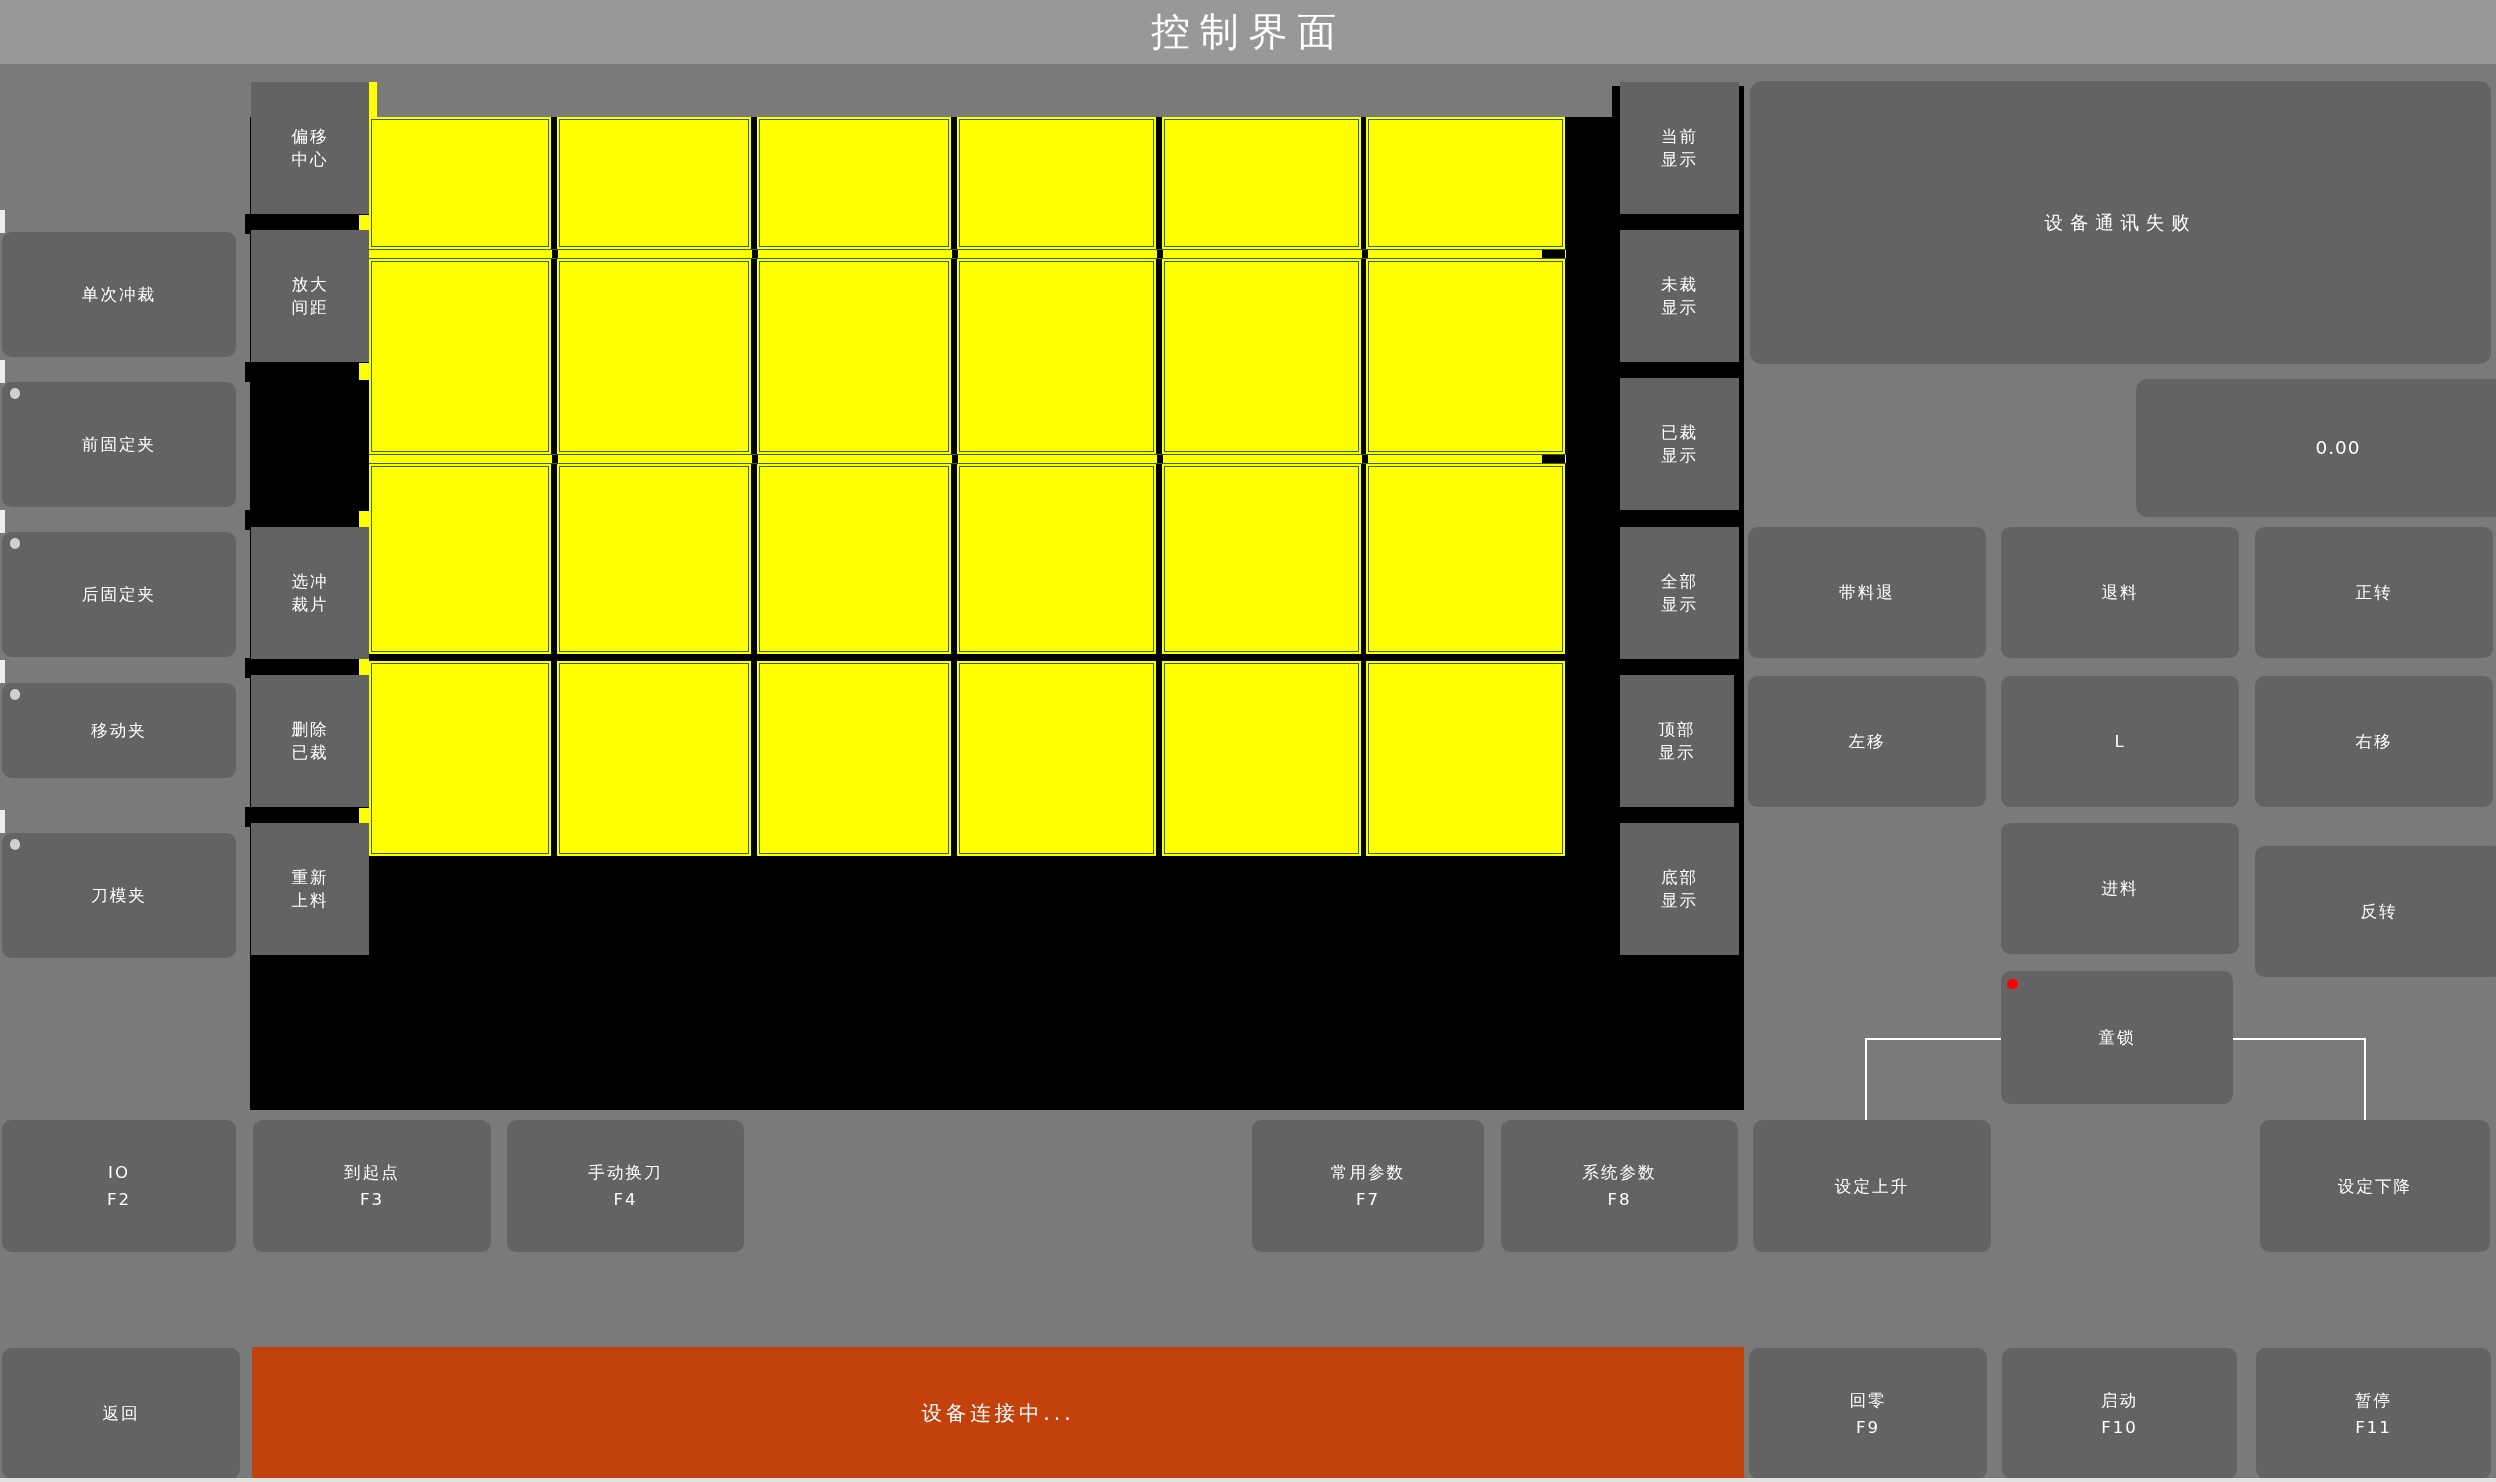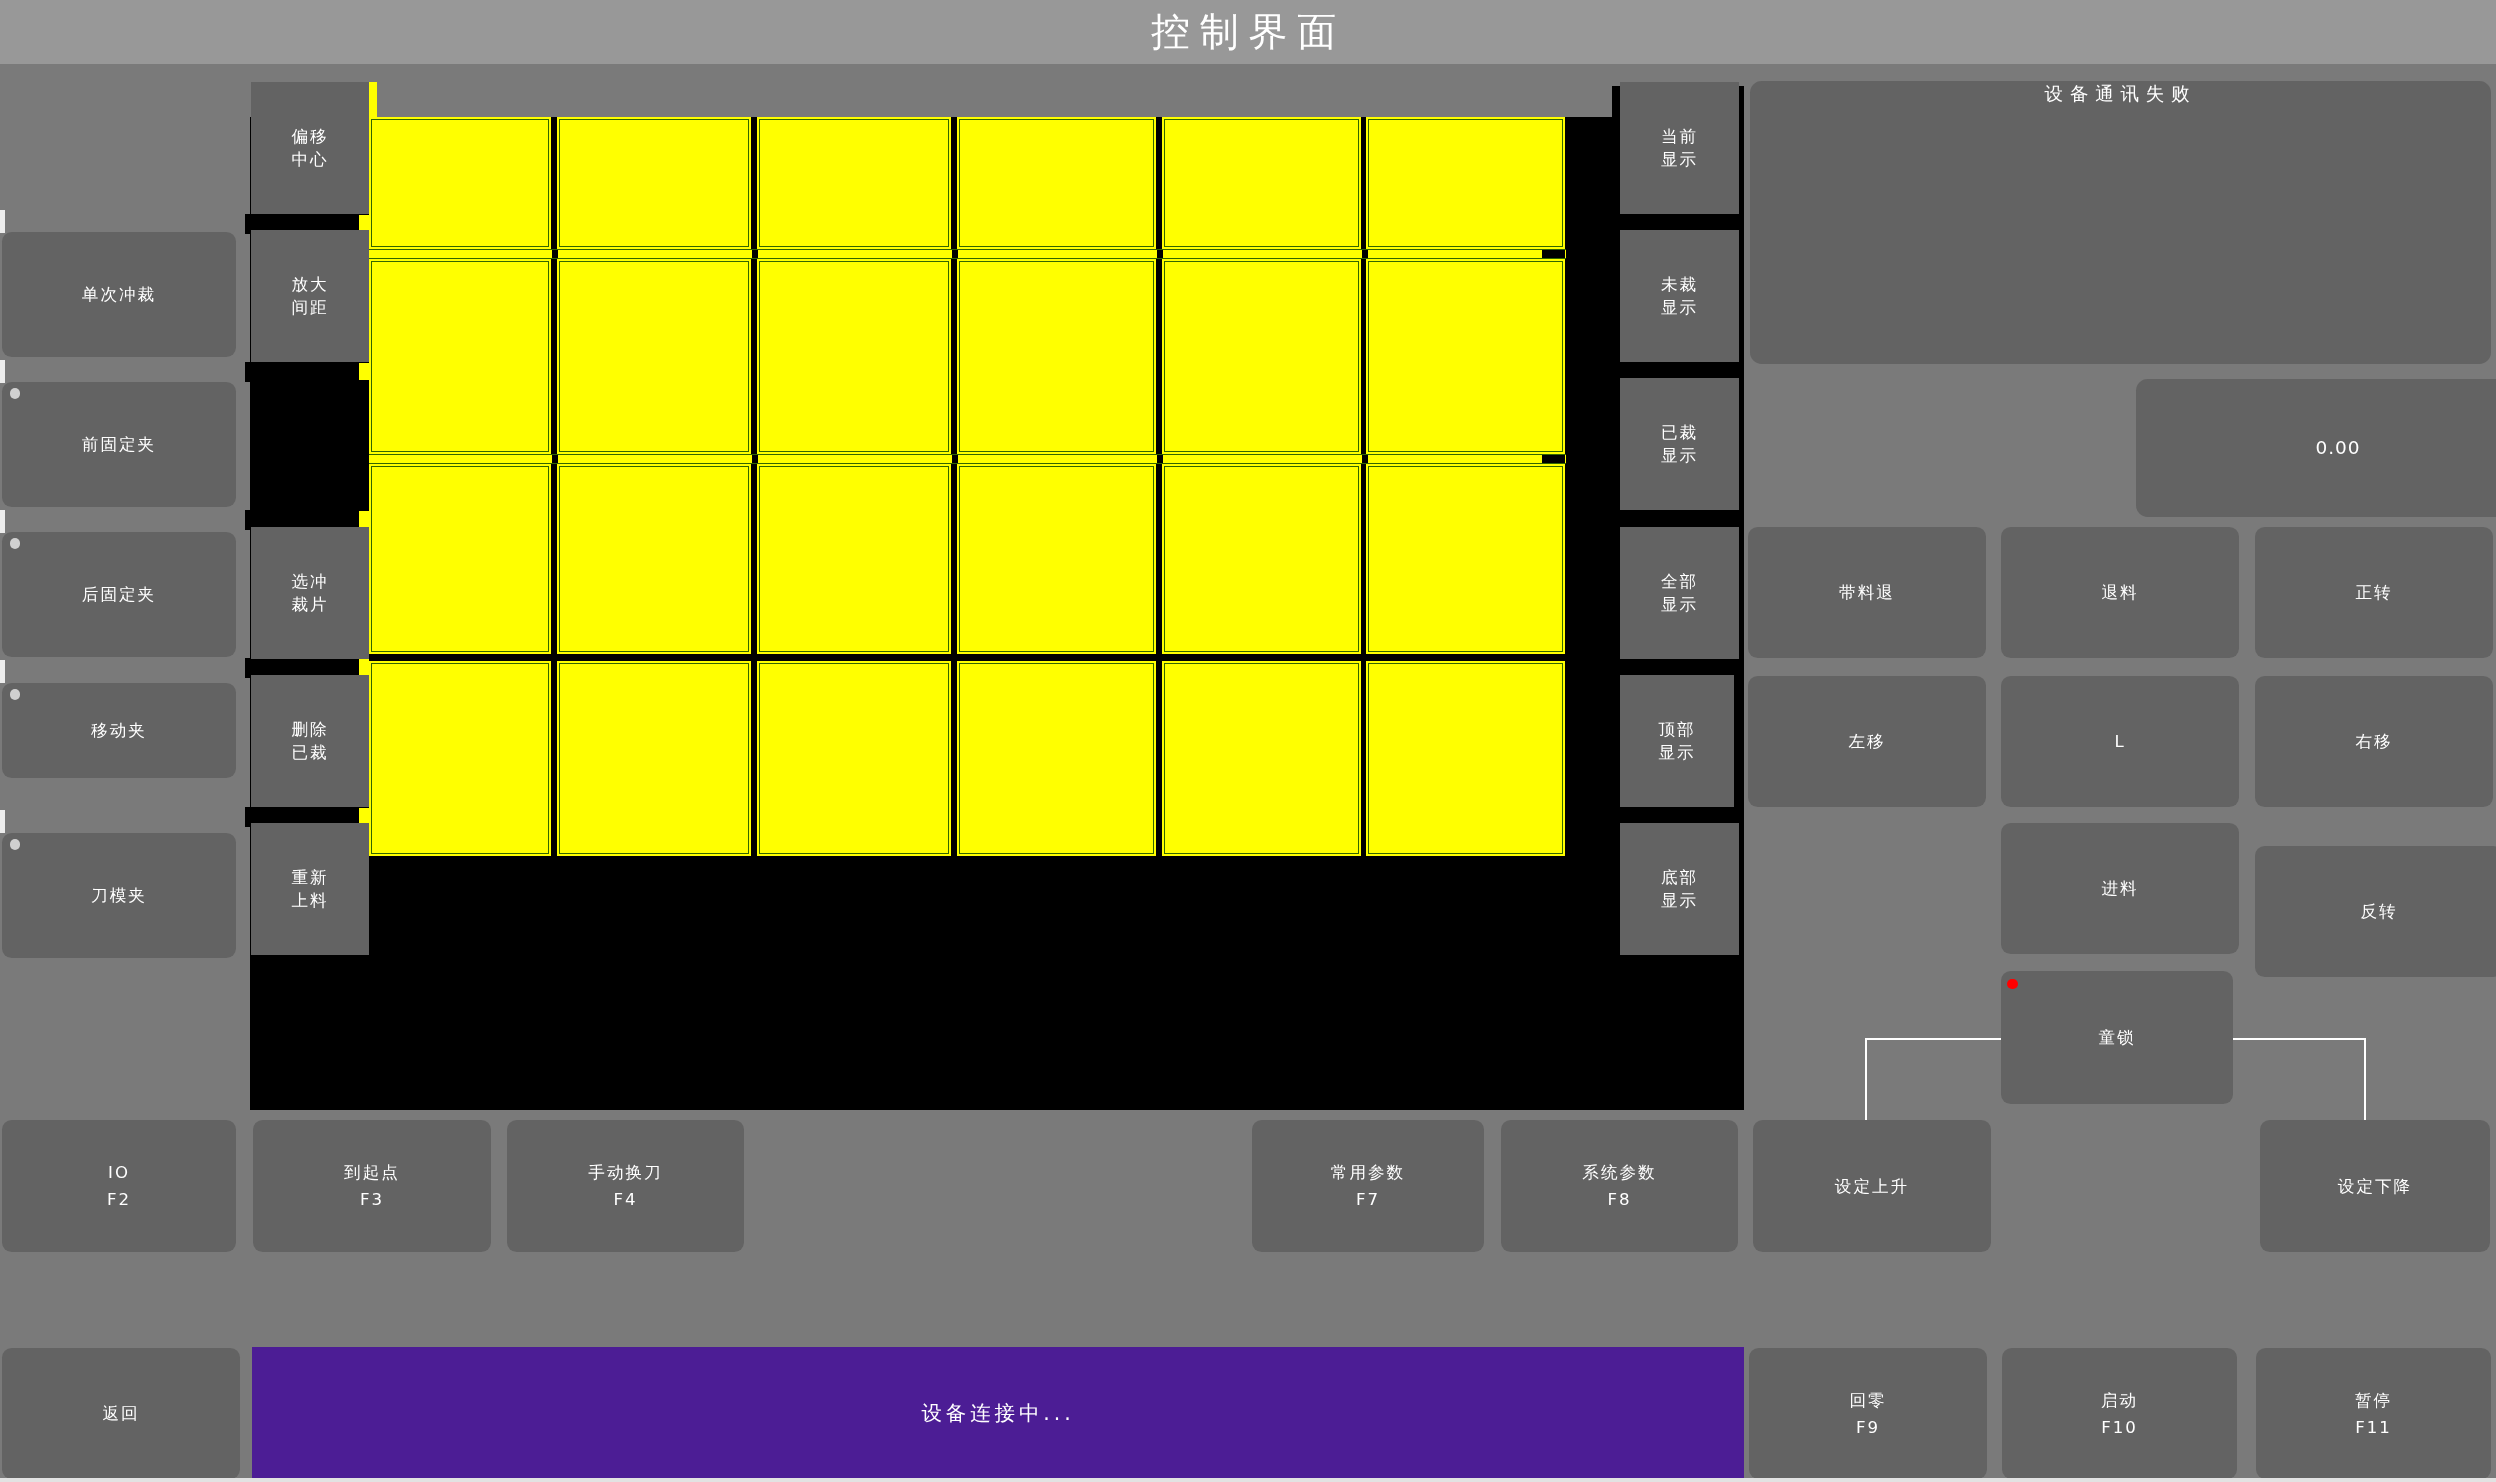--- a/index.html
+++ b/index.html
@@ -53,27 +53,27 @@
   .piece-band{
     position:relative;width:1197px;height:9.8px;background:#ffff00;
     border-top:1px solid #336600;border-bottom:1px solid #336600;box-sizing:border-box;
   }
   .piece-band-gap{width:1197px;height:7.8px;background:transparent;}
   .band-tick{position:absolute;top:0;height:100%;background:#000000;}
   
   .wline{background:#ffffff;}
   
   #status-bar{
-    left:252px;top:1347px;width:1492px;height:132px;background:#4c1d95;
+    left:252px;top:1347px;width:1492px;height:132px;background:#c2410c;
     display:flex;align-items:center;justify-content:center;
     color:#ffffff;font-size:20.5px;letter-spacing:3.9px;
   }
   #bottom-line{left:0;top:1478px;width:2497px;height:3.9px;background:#e2e2e2;}
   .msgpanel{
-    background:#636363;color:#ffffff;display:flex;justify-content:center;
+    background:#636363;color:#ffffff;display:flex;align-items:center;justify-content:center;
     font-size:18.5px;letter-spacing:6.8px;
   }
 </style>
 </head>
 <body>
 
 <div id="screen">
 
   <div id="titlebar" class="abs">
     <span class="title">控制界面</span>

